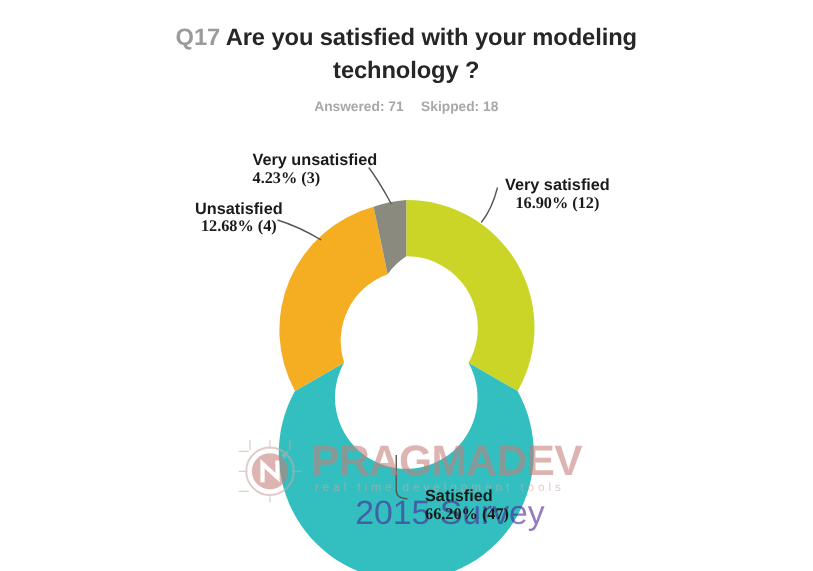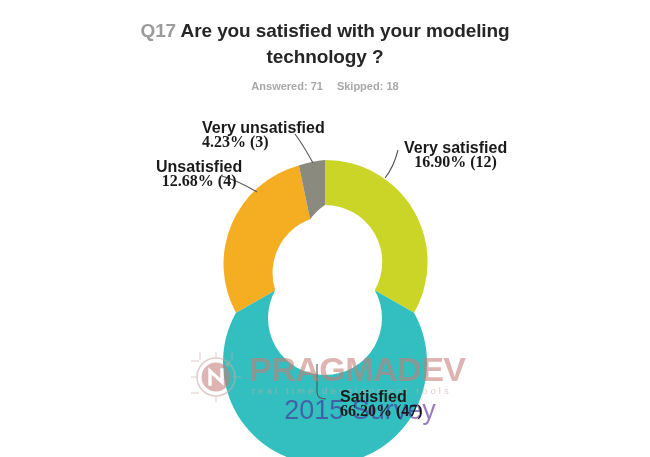--- a/index.html
+++ b/index.html
@@ -110,21 +110,21 @@
     text-align: center;
     font-size: 27px;
     color: #4c1d95;
     line-height: 30px;
     white-space: nowrap;
   }
 
   
   .slice-label {
     position: absolute;
-    font-size: 16px;
+    font-size: 13px;
     font-weight: bold;
     color: #1a1a1a;
     line-height: 14px;
     white-space: nowrap;
   }
   .slice-label .pct {
     display: block;
     font-family: Liberation Serif, serif;
   }
   #label-very-satisfied   { left: 404px; top: 41px;  text-align: center; }

